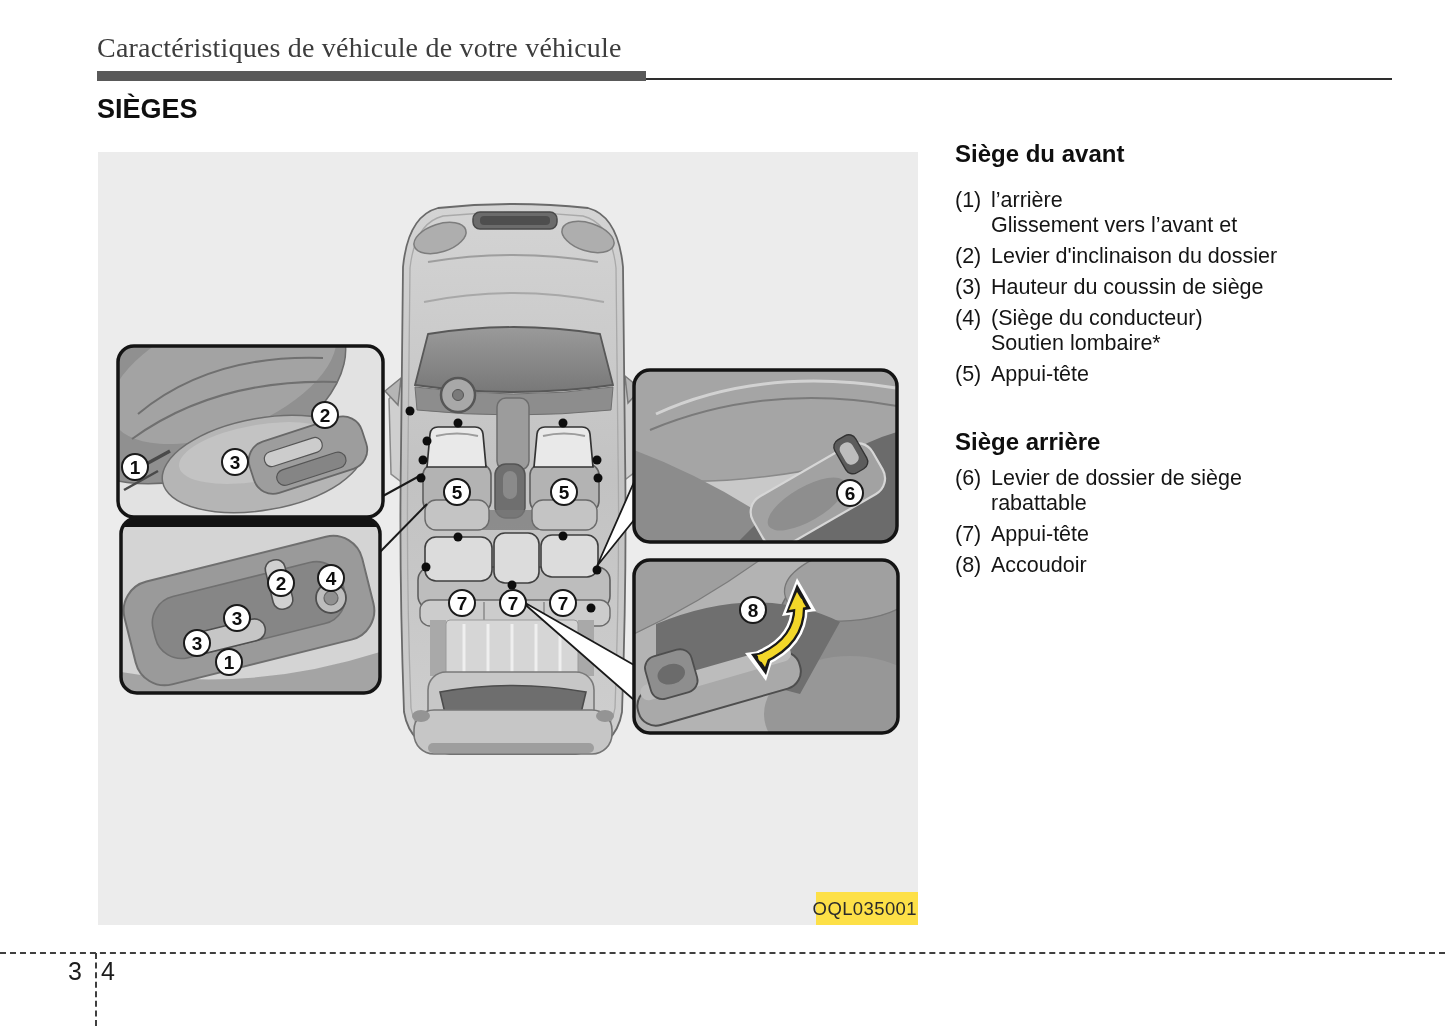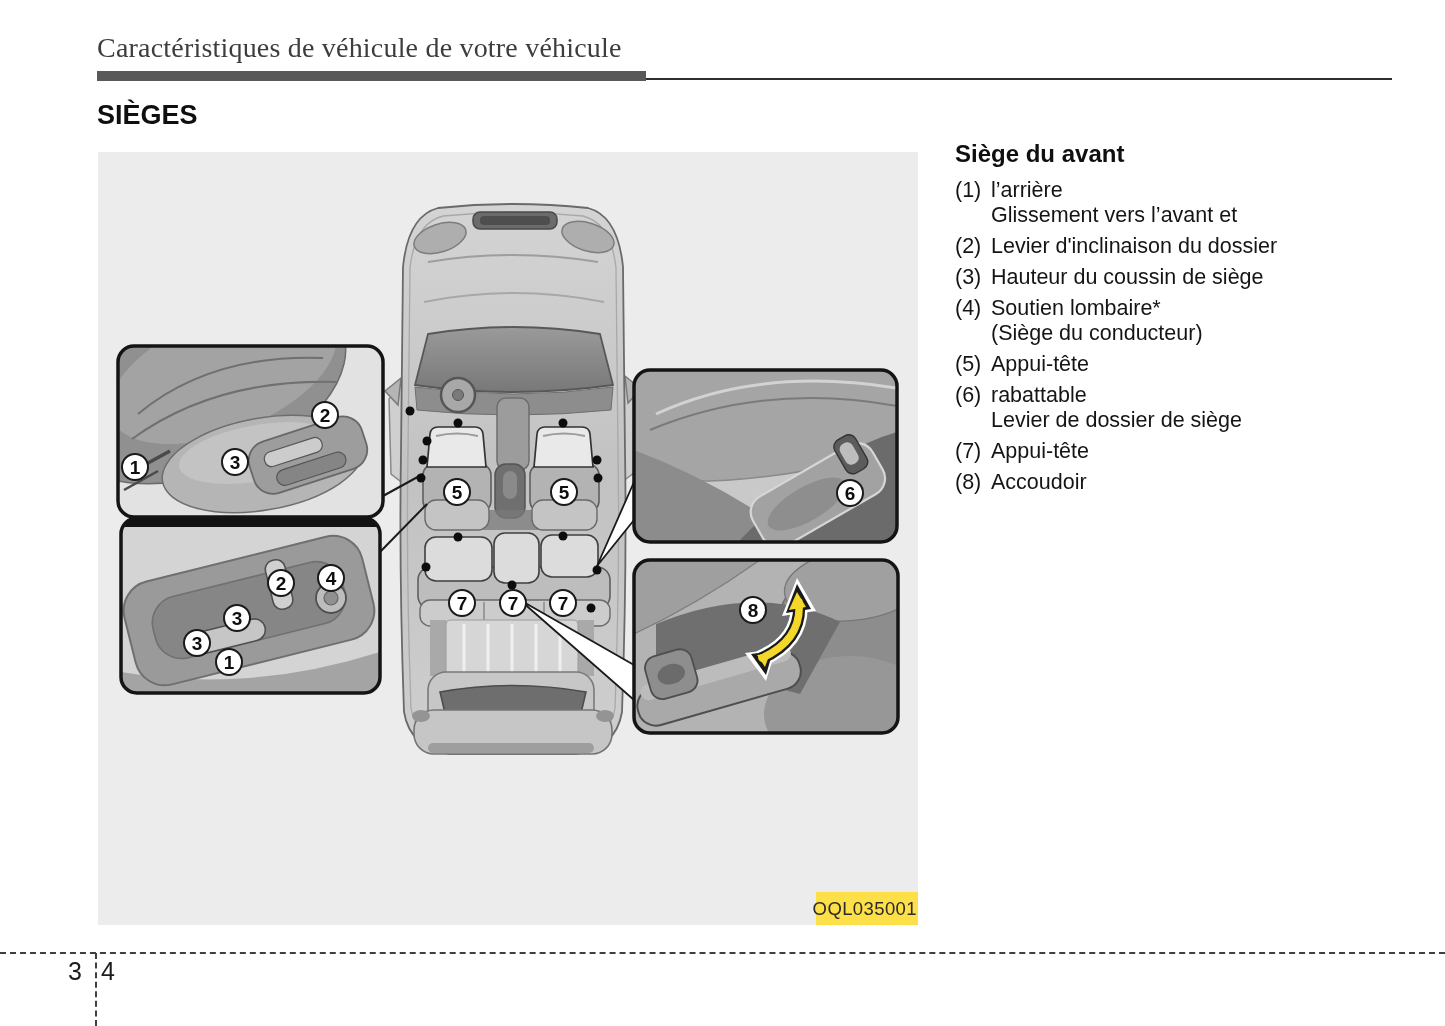--- a/index.html
+++ b/index.html
@@ -10,21 +10,21 @@
   }
   .abs{position:absolute;}
 
   
   .doc-title{
     left:97px;top:32px;font-family:"Liberation Serif",serif;
     font-size:28px;color:#3d3d3d;letter-spacing:.2px;white-space:nowrap;
   }
   .title-rule-thin{left:97px;top:78px;width:1295px;height:2px;background:#2e2e2e;}
   .title-bar{left:97px;top:71px;width:549px;height:10px;background:var(--bar,#595959);}
-  .section-title{left:97px;top:100px;font-size:27px;font-weight:700;color:#0f0f0f;}
+  .section-title{left:97px;top:94px;font-size:27px;font-weight:700;color:#0f0f0f;}
 
   
   .figure{left:98px;top:152px;width:820px;height:773px;background:var(--figure-bg,#ececec);}
   .figure svg{position:absolute;left:0;top:0;}
   .callout{
     position:absolute;width:28px;height:28px;border-radius:50%;
     background:#fff;border:2.5px solid #1a1a1a;box-sizing:border-box;
     display:flex;align-items:center;justify-content:center;
     font-size:19px;font-weight:700;color:#0d0d0d;line-height:1;
   }
@@ -32,21 +32,21 @@
     position:absolute;left:718px;top:740px;width:102px;height:33px;
     background:#fde047;display:flex;align-items:center;justify-content:flex-end;
   }
   .figure-code{font-size:18.5px;color:#2b2b2b;letter-spacing:.4px;padding-right:1px;}
 
   
   .notes{left:955px;top:140px;width:470px;}
   .notes h3{
     margin:0;font-size:24px;font-weight:700;color:#0f0f0f;line-height:28px;
   }
-  .notes .h-front{margin-bottom:10px;}
+  .notes .h-front{margin-bottom:20px;}
   .notes .h-rear{margin-top:41px;margin-bottom:10px;}
   .note-item{display:flex;margin-bottom:6px;font-size:21.5px;line-height:25px;color:#151515;}
   .note-item .num{flex:0 0 36px;}
   .note-item .txt{flex:1;}
   .note-item .l{display:block;}
   .footnote{margin-top:24px;font-size:21.5px;color:#151515;}
 
   
   .footer-dash{left:0;top:952px;width:1445px;height:0;border-top:2px dashed #3f3f3f;}
   .footer-vdash{left:95px;top:953px;height:73px;width:0;border-left:2px dashed #3f3f3f;}
@@ -312,37 +312,38 @@
   </div>
   <div class="note-item">
     <span class="num">(3)</span>
     <span class="txt">
       <span class="l">Hauteur du coussin de siège</span>
     </span>
   </div>
   <div class="note-item">
     <span class="num">(4)</span>
     <span class="txt">
+      <span class="l">(Siège du conducteur)</span>
       <span class="l">Soutien lombaire*</span>
-      <span class="l">(Siège du conducteur)</span>
     </span>
   </div>
   <div class="note-item">
     <span class="num">(5)</span>
     <span class="txt">
       <span class="l">Appui-tête</span>
     </span>
   </div>
 
+  <h3 class="h-rear">Siège arrière</h3>
 
   <div class="note-item">
     <span class="num">(6)</span>
     <span class="txt">
+      <span class="l">Levier de dossier de siège</span>
       <span class="l">rabattable</span>
-      <span class="l">Levier de dossier de siège</span>
     </span>
   </div>
   <div class="note-item">
     <span class="num">(7)</span>
     <span class="txt">
       <span class="l">Appui-tête</span>
     </span>
   </div>
   <div class="note-item">
     <span class="num">(8)</span>

